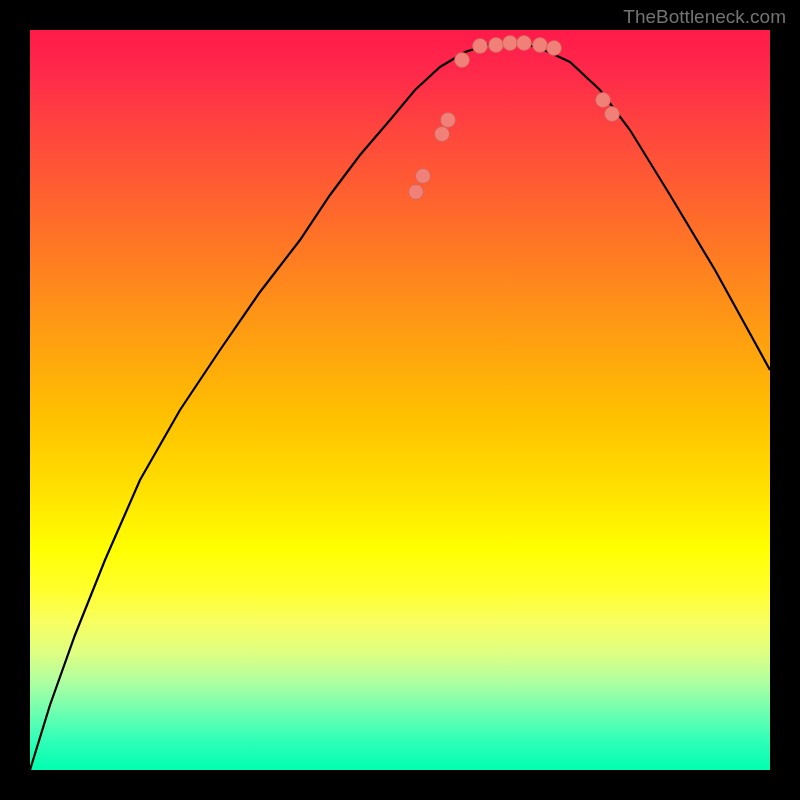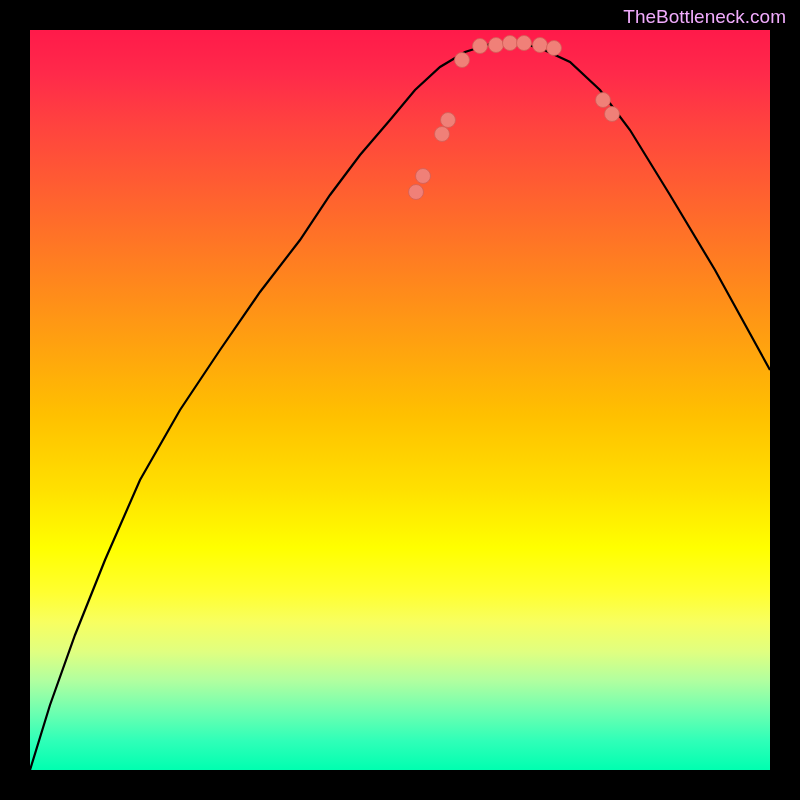--- a/index.html
+++ b/index.html
@@ -7,21 +7,21 @@
     width: 800px;
     height: 800px;
     background: #000;
     position: relative;
     font-family: Arial, sans-serif;
   }
   .watermark {
     position: absolute;
     top: 6px;
     right: 14px;
-    color: #f0abfc;
+    color: #737373;
     font-size: 19px;
     font-weight: 500;
     z-index: 10;
   }
   .plot-area {
     position: absolute;
     left: 30px;
     top: 30px;
     width: 740px;
     height: 740px;

